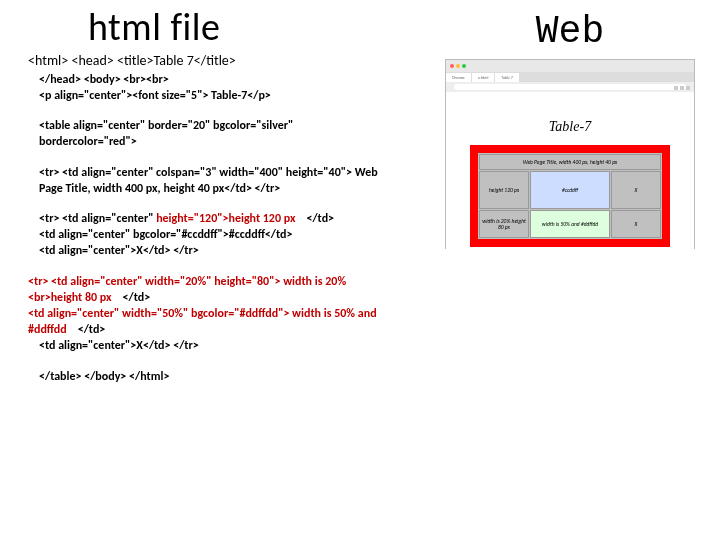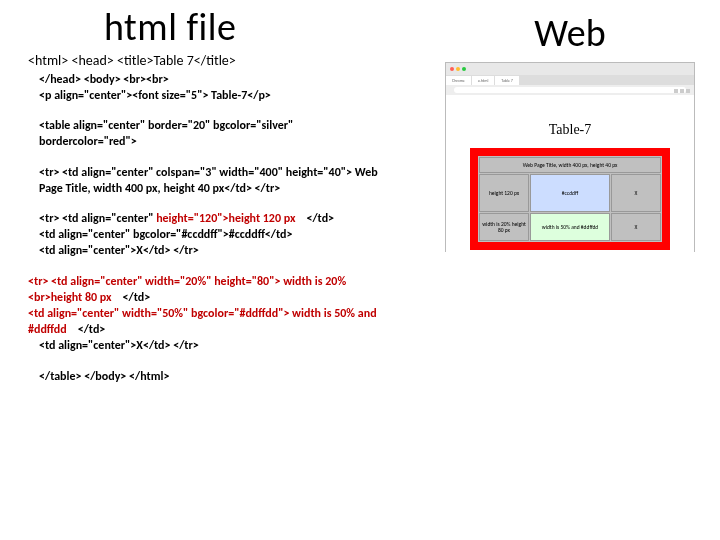--- a/index.html
+++ b/index.html
@@ -20,29 +20,30 @@
   }
   .right-col {
     position: absolute;
     left: 440px;
     top: 0;
     width: 260px;
   }
   .title-left {
     font-size: 38px;
     font-weight: 400;
-    margin-left: 76px;
+    margin-left: 60px;
     margin-top: 4px;
     letter-spacing: 0.5px;
   }
   .title-right {
     font-size: 38px;
     font-weight: 400;
     text-align: center;
     margin-top: 10px;
+    font-family: Liberation Mono, monospace;
   }
   .code-block {
     font-size: 12px;
     line-height: 1.35;
     margin-top: 2px;
   }
   .code-block p { margin-bottom: 14px; }
   .bold { font-weight: 700; margin-left: 11px; }
   .red { color: #c00000; font-weight: 700; }
   .small-first { font-size: 14px; }
@@ -80,20 +81,21 @@
     display: flex;
     align-items: center;
     padding: 0 4px;
   }
   .url-bar { flex: 1; height: 6px; background: #fff; border-radius: 3px; margin: 0 4px; }
   .br-body {
     background: #fff;
     height: 158px;
     padding: 21px 10px;
     text-align: center;
+    font-style: italic;
   }
   .tbl-title {
     font-family: "Times New Roman", serif;
     font-size: 14px;
     margin: 6px 0 10px;
     font-weight: 400;
   }
   .rendered-table {
     border: 8px solid #ff0000;
     background: silver;

